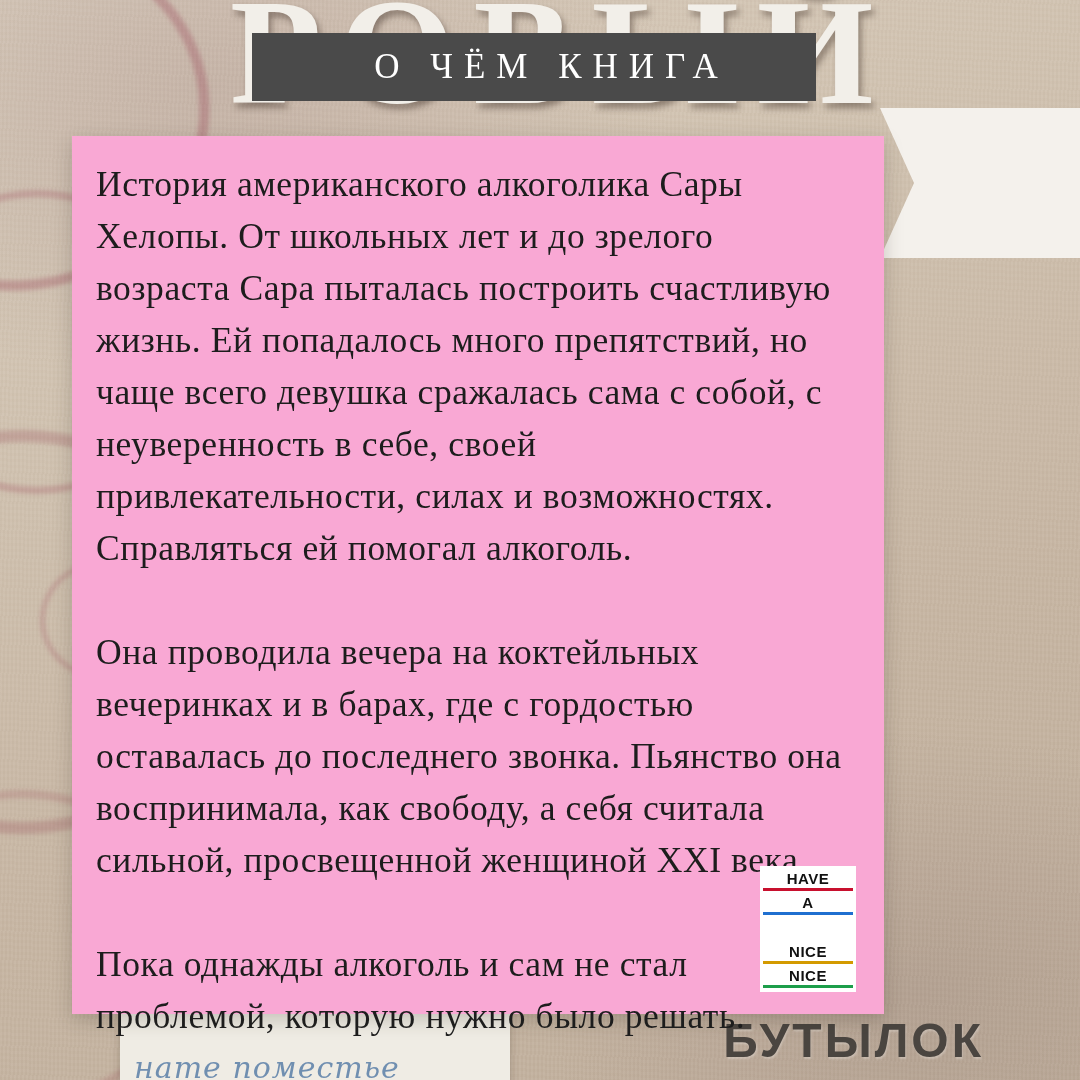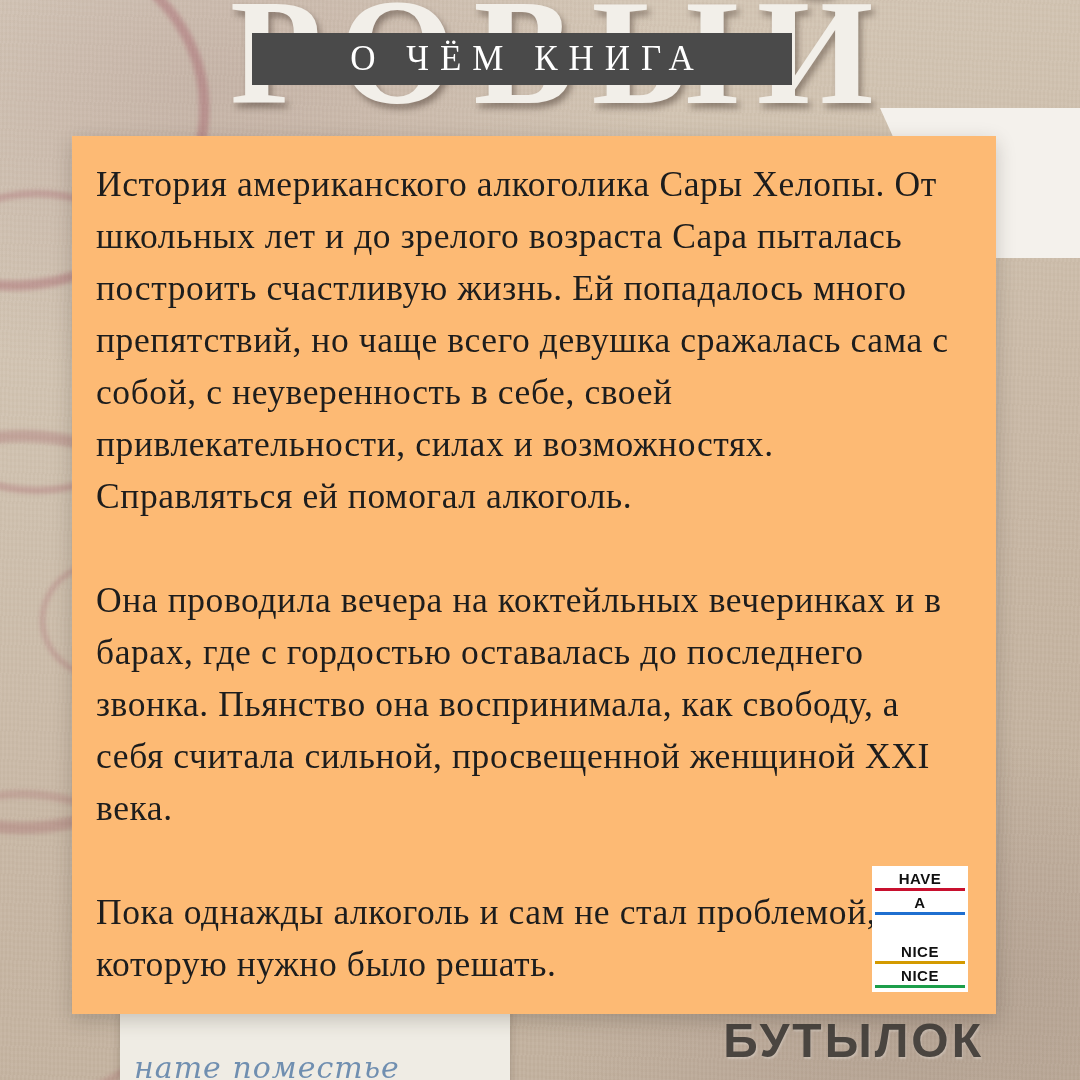--- a/index.html
+++ b/index.html
@@ -112,43 +112,44 @@
     opacity: .85;
     white-space: nowrap;
   }
 
   
   .header-banner {
     position: absolute;
     top: 33px;
     left: 252px;
     width: 540px;
-    height: 52px;
+    height: 68px;
     background: #4a4a4a;
     display: flex;
     align-items: center;
     justify-content: center;
+    padding-left: 24px;
   }
   .header-banner .title {
     font-family: "Liberation Serif", serif;
     color: #ffffff;
     font-size: 35px;
     letter-spacing: 11px;
     text-indent: 11px;
     white-space: nowrap;
   }
 
   
   .text-panel {
     position: absolute;
     top: 136px;
     left: 72px;
-    width: 924px;
+    width: 812px;
     height: 878px;
-    background: #fdba74;
+    background: #f9a8d4;
     box-shadow: 0 6px 18px rgba(50,40,30,0.22);
     padding: 22px 34px 0 24px;
     box-sizing: border-box;
   }
   .para {
     font-family: "Liberation Serif", serif;
     font-size: 35.5px;
     line-height: 52px;
     color: #1d1d1d;
     letter-spacing: 0.6px;

